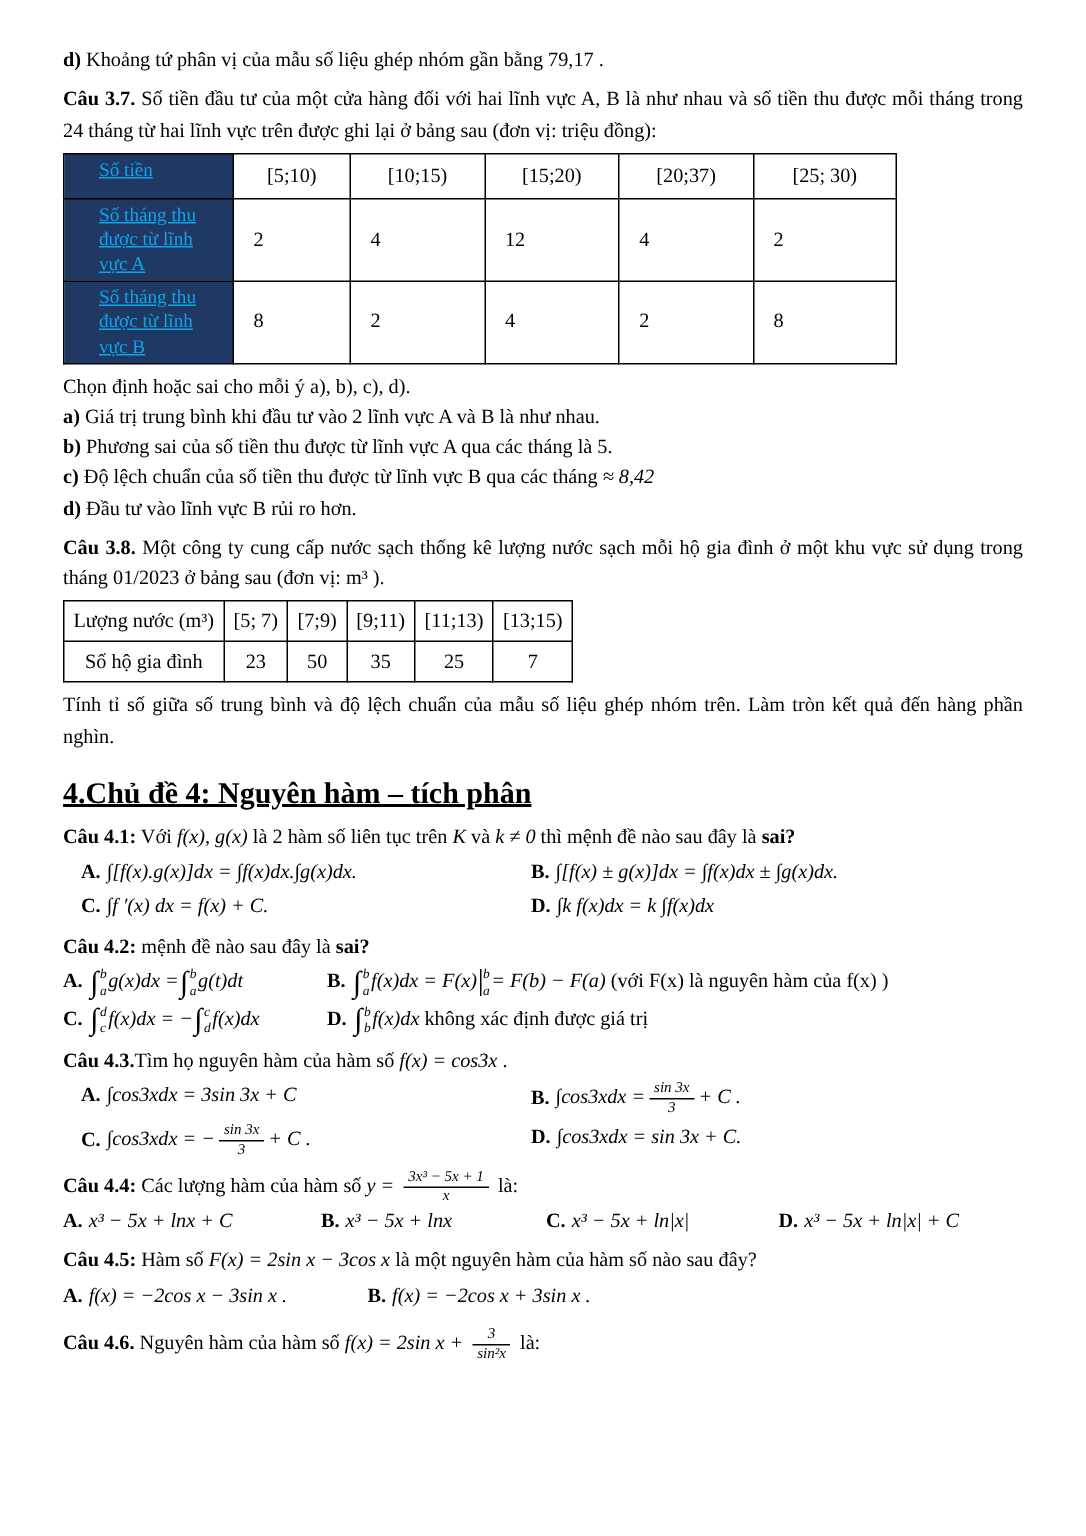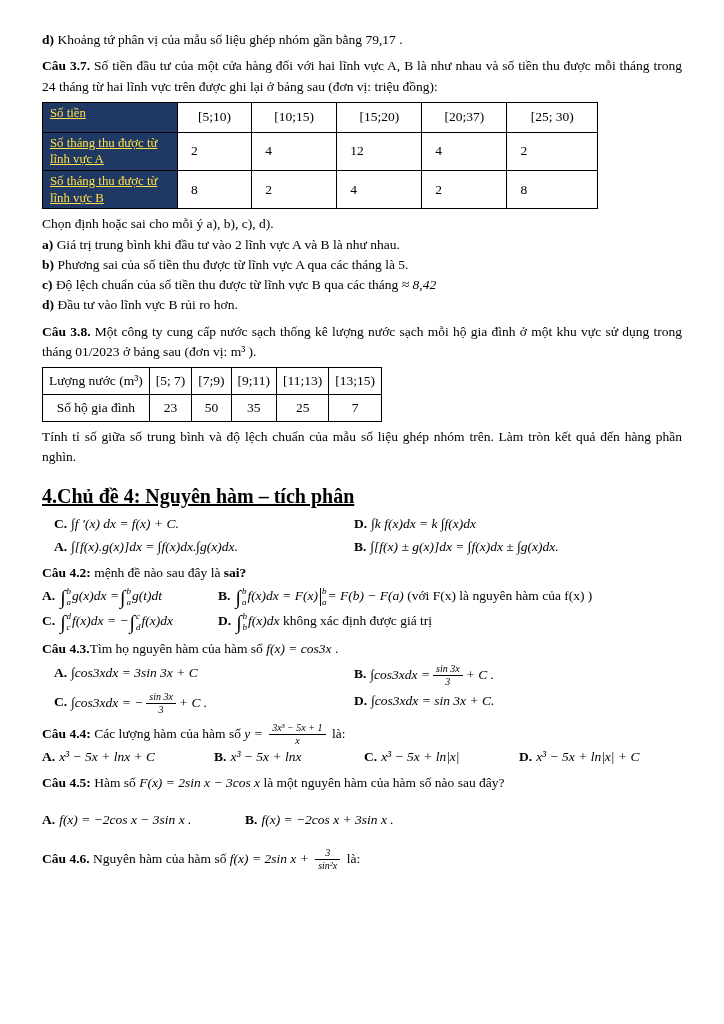--- a/index.html
+++ b/index.html
@@ -14,33 +14,33 @@
   .sp { margin-bottom:5px; }
   .q { margin-top:6px; }
   b.lbl { font-weight:bold; }
   .mth { font-style:italic; }
   .bi { font-weight:bold; }
   .up { font-style:normal; }
 
   table.tbl { border-collapse:collapse; margin:5px 0; }
   table.tbl td { border:1px solid #000; padding:2px 6px; vertical-align:middle; }
   .tbl1 { width:556px; }
-  .tbl1 td.navcell { background:#1f3864; color:#fde047; width:135px; padding:2px 7px; font-size:12.8px; line-height:1.3; vertical-align:top; }
+  .tbl1 td.navcell { background:#1f3864; color:#0ea5e9; width:113px; padding:2px 23px; font-size:12.8px; line-height:1.3; vertical-align:top; }
   .tbl1 td.navcell span { text-decoration:underline; }
   .tbl1 td.ic { text-align:center; height:30px; }
   .tbl1 td.vc { text-align:left; padding-left:13px; height:34px; }
   .tbl2 { margin:5px auto; }
   .tbl2 td { text-align:center; padding:3px 11px; height:27px; }
 
   h2.section { font-size:20px; font-weight:bold; text-decoration:underline; margin:15px 0 5px 0; line-height:1.3; }
 
   .row41, .row43 { display:grid; grid-template-columns:300px 1fr; margin:3px 0 3px 12px; }
   .row42 { display:grid; grid-template-columns:176px 1fr; margin:3px 0; }
   .row44 { display:grid; grid-template-columns:172px 150px 155px 1fr; margin:0 0;font-family:Liberation Serif, serif; }
-  .row45 { display:grid; grid-template-columns:203px 1fr; margin:17px 0; }
+  .row45 { display:grid; grid-template-columns:203px 1fr; margin:3px 0; }
   .opt { display:block; }
   .olbl { font-weight:bold; margin-right:4px; }
 
   .dint { display:inline-flex; align-items:center; vertical-align:middle; margin:0 1px; }
   .isign { font-size:20px; line-height:1; font-style:normal; }
   .ilim { display:inline-flex; flex-direction:column; justify-content:space-between; font-size:9px; line-height:1; font-style:italic; height:22px; padding:1px 0 1px 1px; }
   .vbar { display:inline-block; width:1px; height:18px; background:#000; margin-left:1px; }
 
   .frac { display:inline-flex; flex-direction:column; text-align:center; vertical-align:middle; margin:0 3px; font-style:italic; font-size:10px; }
   .frac .fn { border-bottom:1px solid #000; padding:0 3px; line-height:1.2; }
@@ -110,27 +110,28 @@
         <td>25</td>
         <td>7</td>
       </tr>
     </tbody>
   </table>
 
   <p>Tính tỉ số giữa số trung bình và độ lệch chuẩn của mẫu số liệu ghép nhóm trên. Làm tròn kết quả đến hàng phần nghìn.</p>
 
   <h2 class="section">4.Chủ đề 4: Nguyên hàm – tích phân</h2>
 
+  <p class="q"><b class="lbl">Câu 4.1:</b><span> Với </span><span class="mth">f(x), g(x)</span><span> là 2 hàm số liên tục trên </span><span class="mth">K</span><span>  và </span><span class="mth">k ≠ 0</span><span> thì mệnh đề nào sau đây là </span><b class="bi">sai?</b></p>
+  <div class="row41">
+    <span class="opt"><b class="olbl">A.</b><span class="mth">∫[f(x).g(x)]dx = ∫f(x)dx.∫g(x)dx.</span></span>
+    <span class="opt"><b class="olbl">B.</b><span class="mth">∫[f(x) ± g(x)]dx = ∫f(x)dx ± ∫g(x)dx.</span></span>
+  </div>
   <div class="row41">
     <span class="opt"><b class="olbl">C.</b><span class="mth">∫f ′(x) dx = f(x) + C.</span></span>
     <span class="opt"><b class="olbl">D.</b><span class="mth">∫k f(x)dx = k ∫f(x)dx</span></span>
-  </div>
-  <div class="row41">
-    <span class="opt"><b class="olbl">A.</b><span class="mth">∫[f(x).g(x)]dx = ∫f(x)dx.∫g(x)dx.</span></span>
-    <span class="opt"><b class="olbl">B.</b><span class="mth">∫[f(x) ± g(x)]dx = ∫f(x)dx ± ∫g(x)dx.</span></span>
   </div>
 
   <p class="q"><b class="lbl">Câu 4.2:</b><span> mệnh đề nào sau đây là </span><b class="bi">sai?</b></p>
   <div class="row42">
     <span class="opt"><b class="olbl">A.</b><span class="dint">
           <span class="isign">∫</span>
           <span class="ilim">
             <span>b</span>
             <span>a</span>
           </span>

